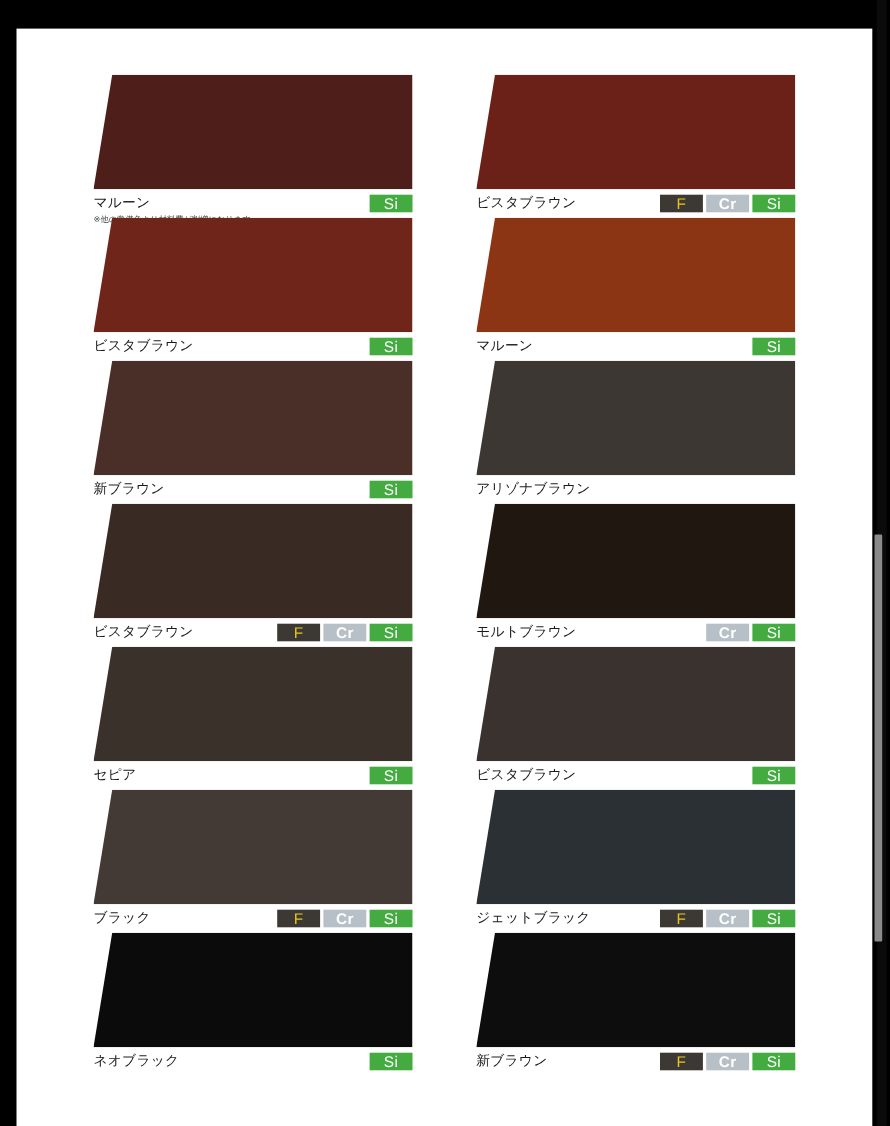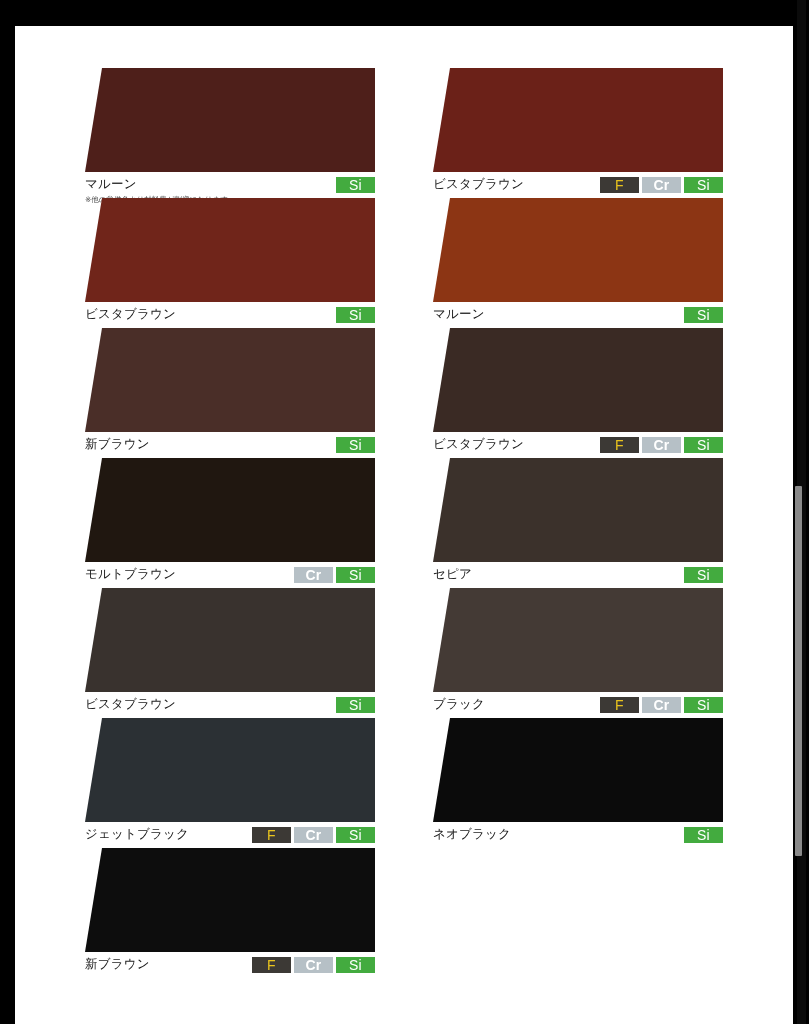--- a/index.html
+++ b/index.html
@@ -220,20 +220,33 @@
                 <div class="color-name">新ブラウン</div>
               </div>
               <div class="badges">
                 <span class="badge badge-Si" style="background: rgb(67, 171, 63); color: rgb(255, 255, 255);">Si</span>
               </div>
             </div>
           </div>
           <div class="cell">
             <div class="swatch-wrap">
               <svg class="swatch" viewBox="0 0 290 104" preserveAspectRatio="none">
+                <polygon points="17,0 290,0 290,104 0,104" fill="#3c3733"></polygon>
+              </svg>
+            </div>
+            <div class="label-row">
+              <div class="label-block">
+                <div class="color-name">アリゾナブラウン</div>
+              </div>
+              <div class="badges"></div>
+            </div>
+          </div>
+          <div class="cell">
+            <div class="swatch-wrap">
+              <svg class="swatch" viewBox="0 0 290 104" preserveAspectRatio="none">
                 <polygon points="17,0 290,0 290,104 0,104" fill="#3a2a24"></polygon>
               </svg>
             </div>
             <div class="label-row">
               <div class="label-block">
                 <div class="color-name">ビスタブラウン</div>
               </div>
               <div class="badges">
                 <span class="badge badge-F" style="background: rgb(60, 57, 53); color: rgb(232, 195, 30);">F</span>
                 <span class="badge badge-Cr" style="background: rgb(182, 192, 198); color: rgb(255, 255, 255);">Cr</span>

